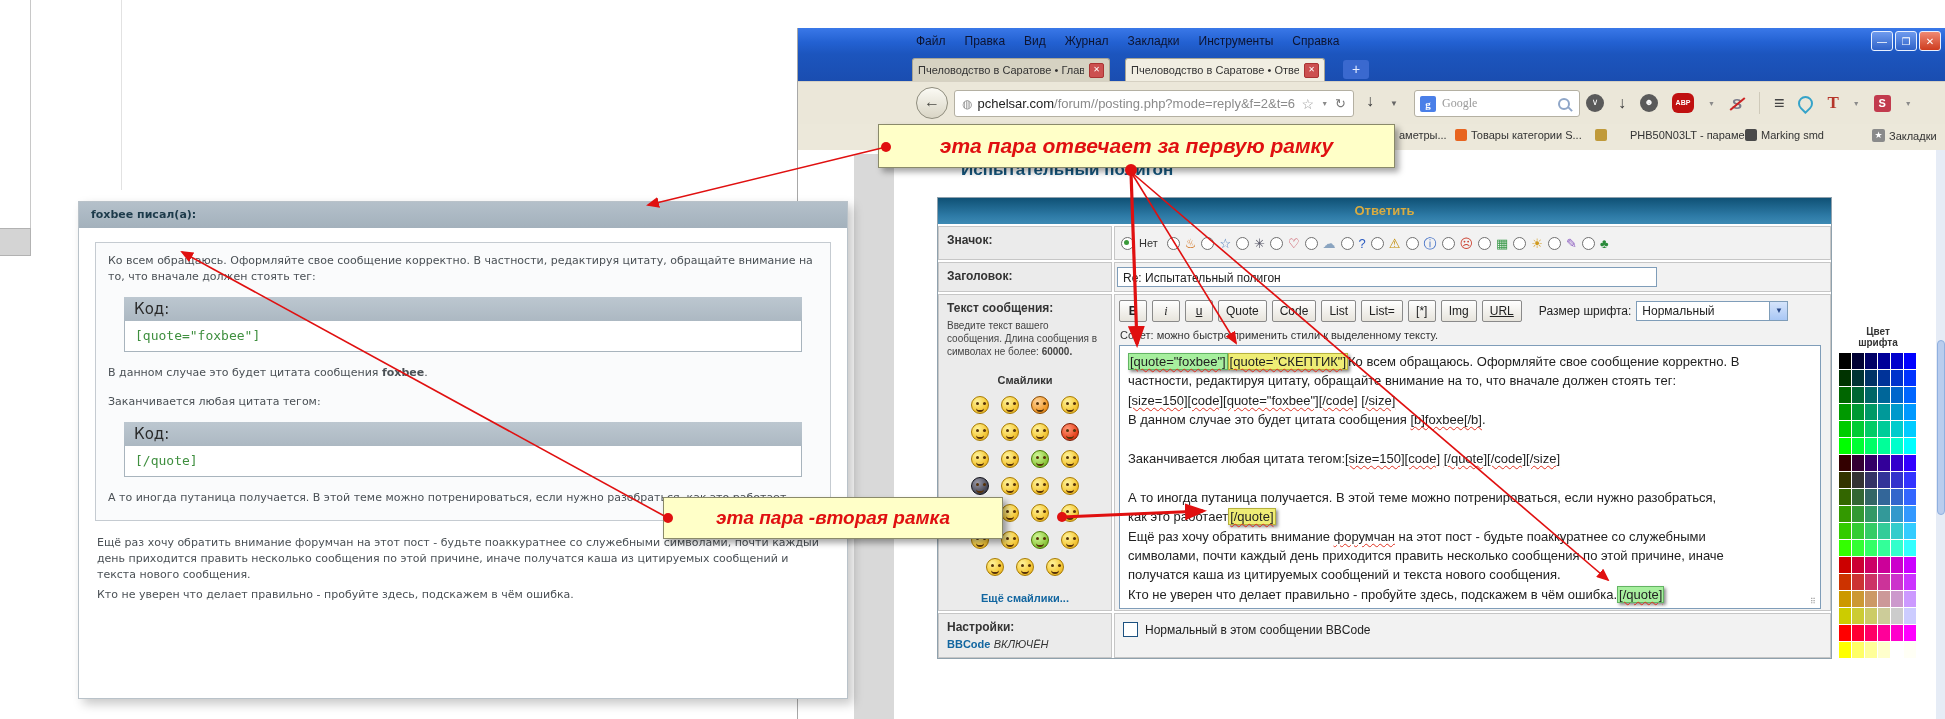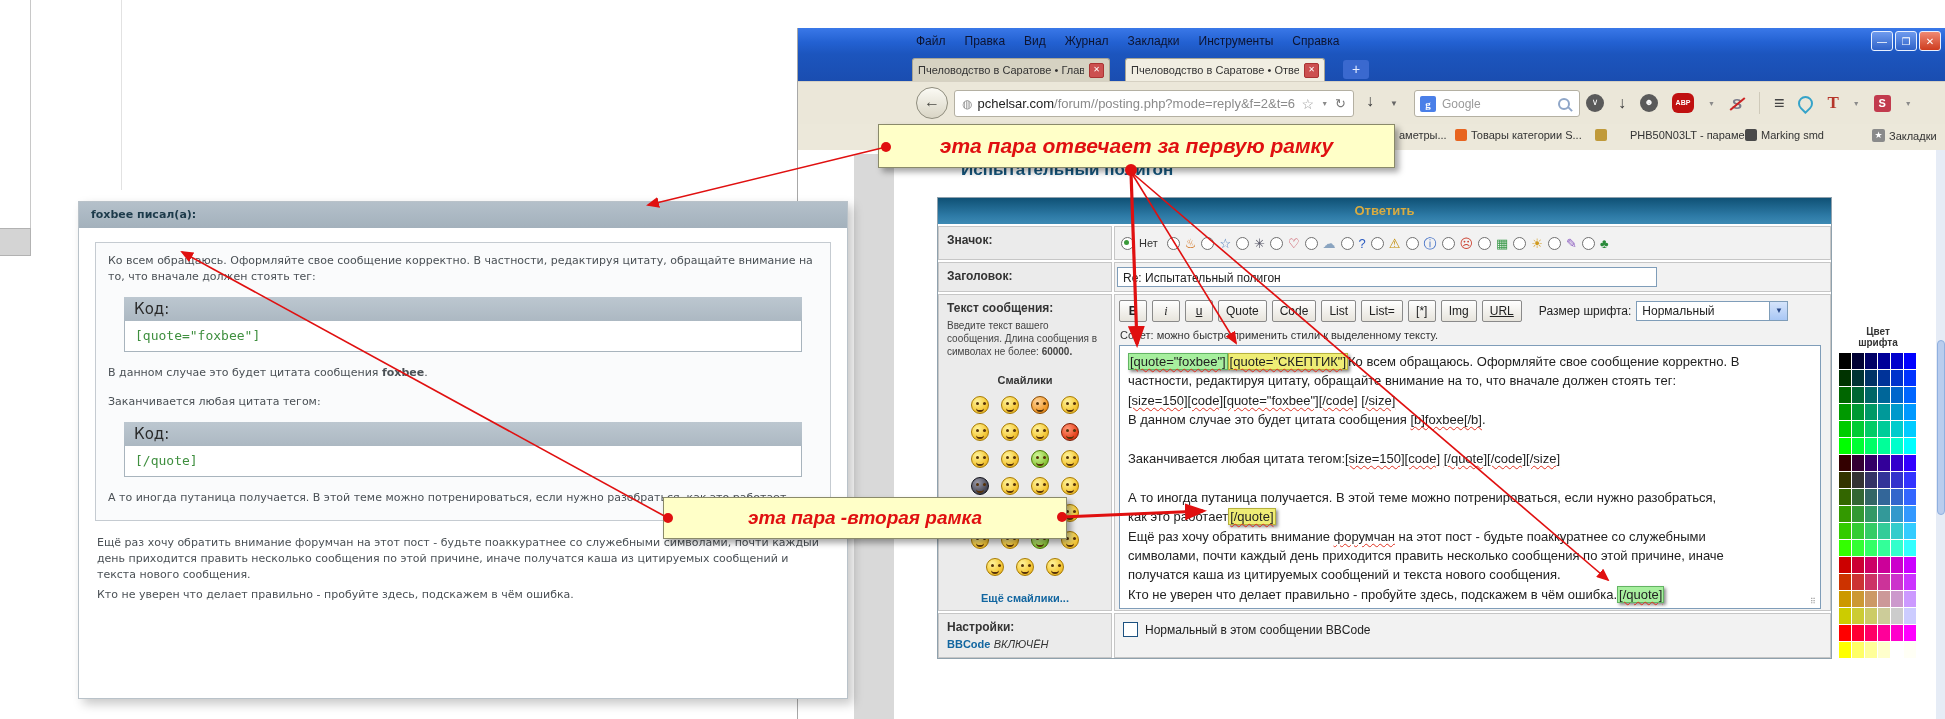--- a/index.html
+++ b/index.html
@@ -50,21 +50,21 @@
   .star{color:#9a9a9a;font-size:14px;}
   .tinycaret{color:#8a8a8a;font-size:7px;}
   .reload{color:#7a7a7a;font-size:13px;}
   .dlbtn{position:absolute;left:568px;top:10px;color:#3c3c3c;font-size:16px;font-weight:bold;}
   .dlcaret{position:absolute;left:592px;top:17px;color:#666;font-size:8px;}
   .searchbox{position:absolute;left:616px;top:8px;width:164px;height:25px;background:#fff;
              border:1px solid #b4b0a2;border-radius:3px;display:flex;align-items:center;}
   .gsq{width:16px;height:16px;margin:0 6px 0 5px;background:#4a7fe8;border-radius:2px;
        color:#fff;font-size:11px;font-weight:bold;text-align:center;line-height:16px;
        font-family:"Liberation Serif",serif;}
-  .search-text{font-size:12px;color:#9a9a9a;}
+  .search-text{font-size:12px;color:#9a9a9a;font-family:Liberation Serif, serif;}
   .mag{margin-left:auto;margin-right:9px;width:8px;height:8px;border:2px solid #8fa6c8;
        border-radius:50%;position:relative;}
   .mag::after{content:"";position:absolute;width:6px;height:2px;background:#8fa6c8;
               transform:rotate(45deg);right:-5px;bottom:-2px;}
   .addons{position:absolute;left:788px;top:8px;height:26px;display:flex;gap:14px;align-items:center;}
   .circ-ico{width:18px;height:18px;border-radius:50%;background:#5a5a5a;color:#fff;font-size:9px;
             text-align:center;line-height:17px;}
   .plain-ico{color:#3c3c3c;font-size:16px;font-weight:bold;}
   .abp{width:22px;height:20px;background:#c01010;border-radius:6px;color:#fff;font-size:7px;
        font-weight:bold;text-align:center;line-height:20px;}
@@ -195,21 +195,21 @@
             font-family:"DejaVu Sans Mono",monospace;font-size:13px;color:#3f8f3f;}
   .p-gap{margin-top:13px !important;}
   .outer-p{font-size:11px;line-height:16px;color:#4a5055;margin:14px 2px 0 2px;}
   .outer-p.tight{margin-top:4px;}
 
   
   .callout{background:#ffffc8;border:1px solid #8a8a6a;box-shadow:4px 4px 6px rgba(0,0,0,.35);
            color:#e01010;font-weight:bold;font-style:italic;text-align:center;z-index:40;
            display:flex;align-items:center;justify-content:center;box-sizing:border-box;}
   .c1{left:878px;top:124px;width:517px;height:44px;font-size:21px;}
-  .c2{left:663px;top:497px;width:404px;height:42px;font-size:19px;}
+  .c2{left:663px;top:497px;width:340px;height:42px;font-size:19px;}
   .arrows{position:absolute;left:0;top:0;z-index:50;pointer-events:none;}
 </style>
 </head>
 <body>
 
 <div class="canvas">
 
   <div class="abs vline1"></div>
   <div class="abs vline2"></div>
   <div class="abs side-tab"></div>

